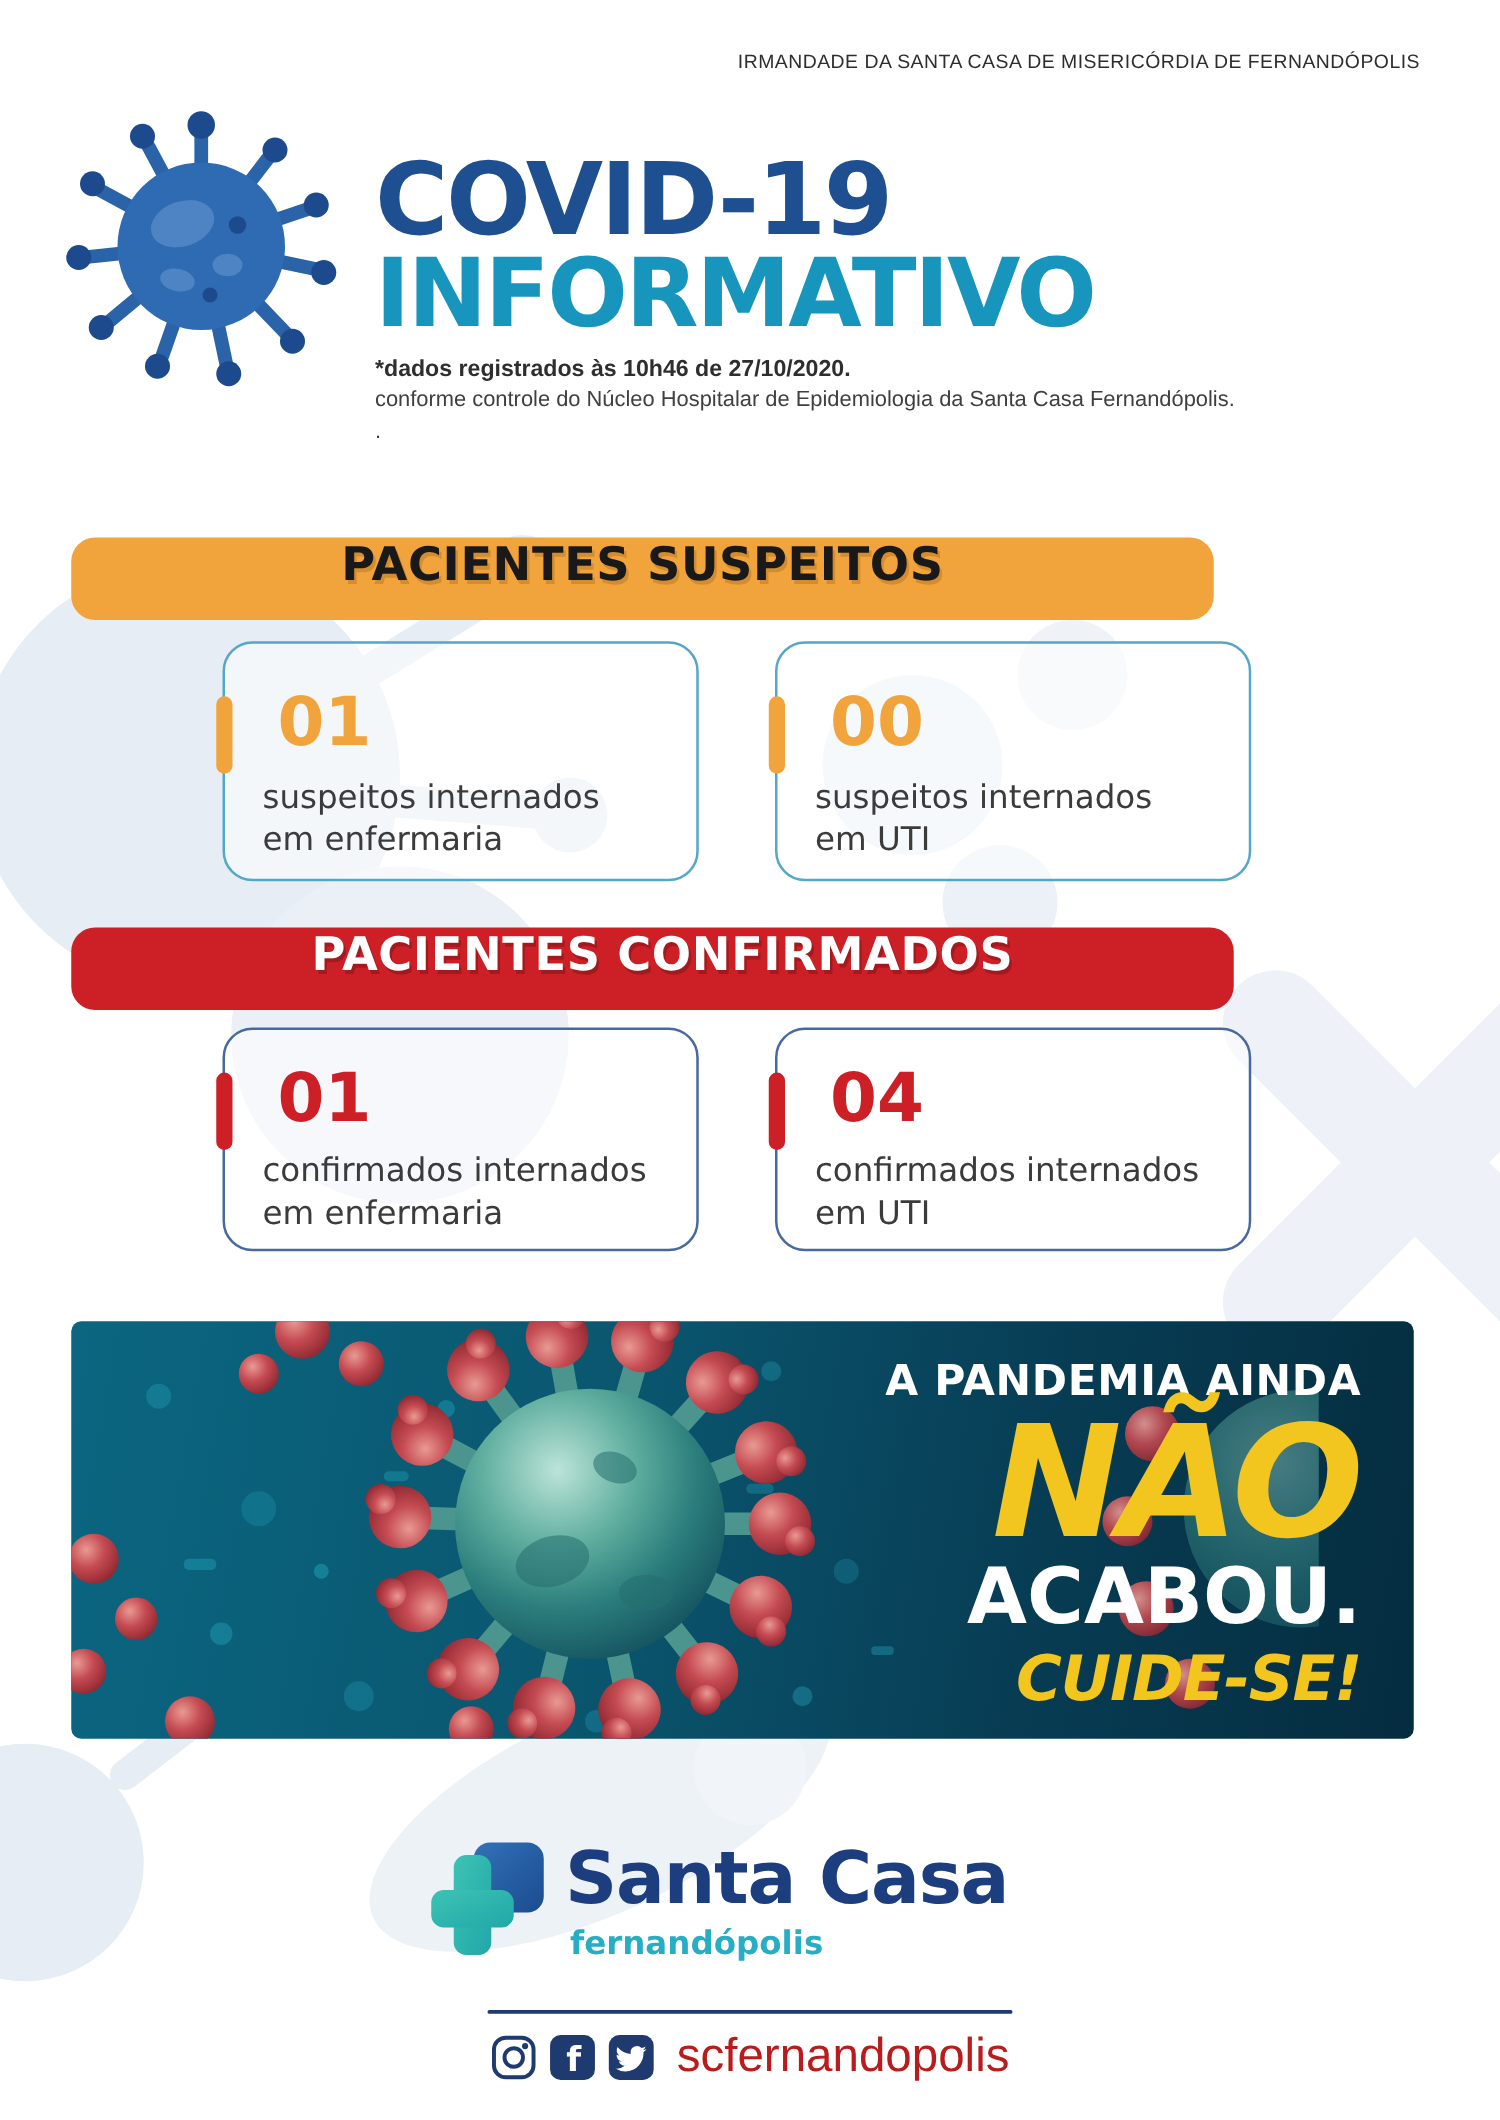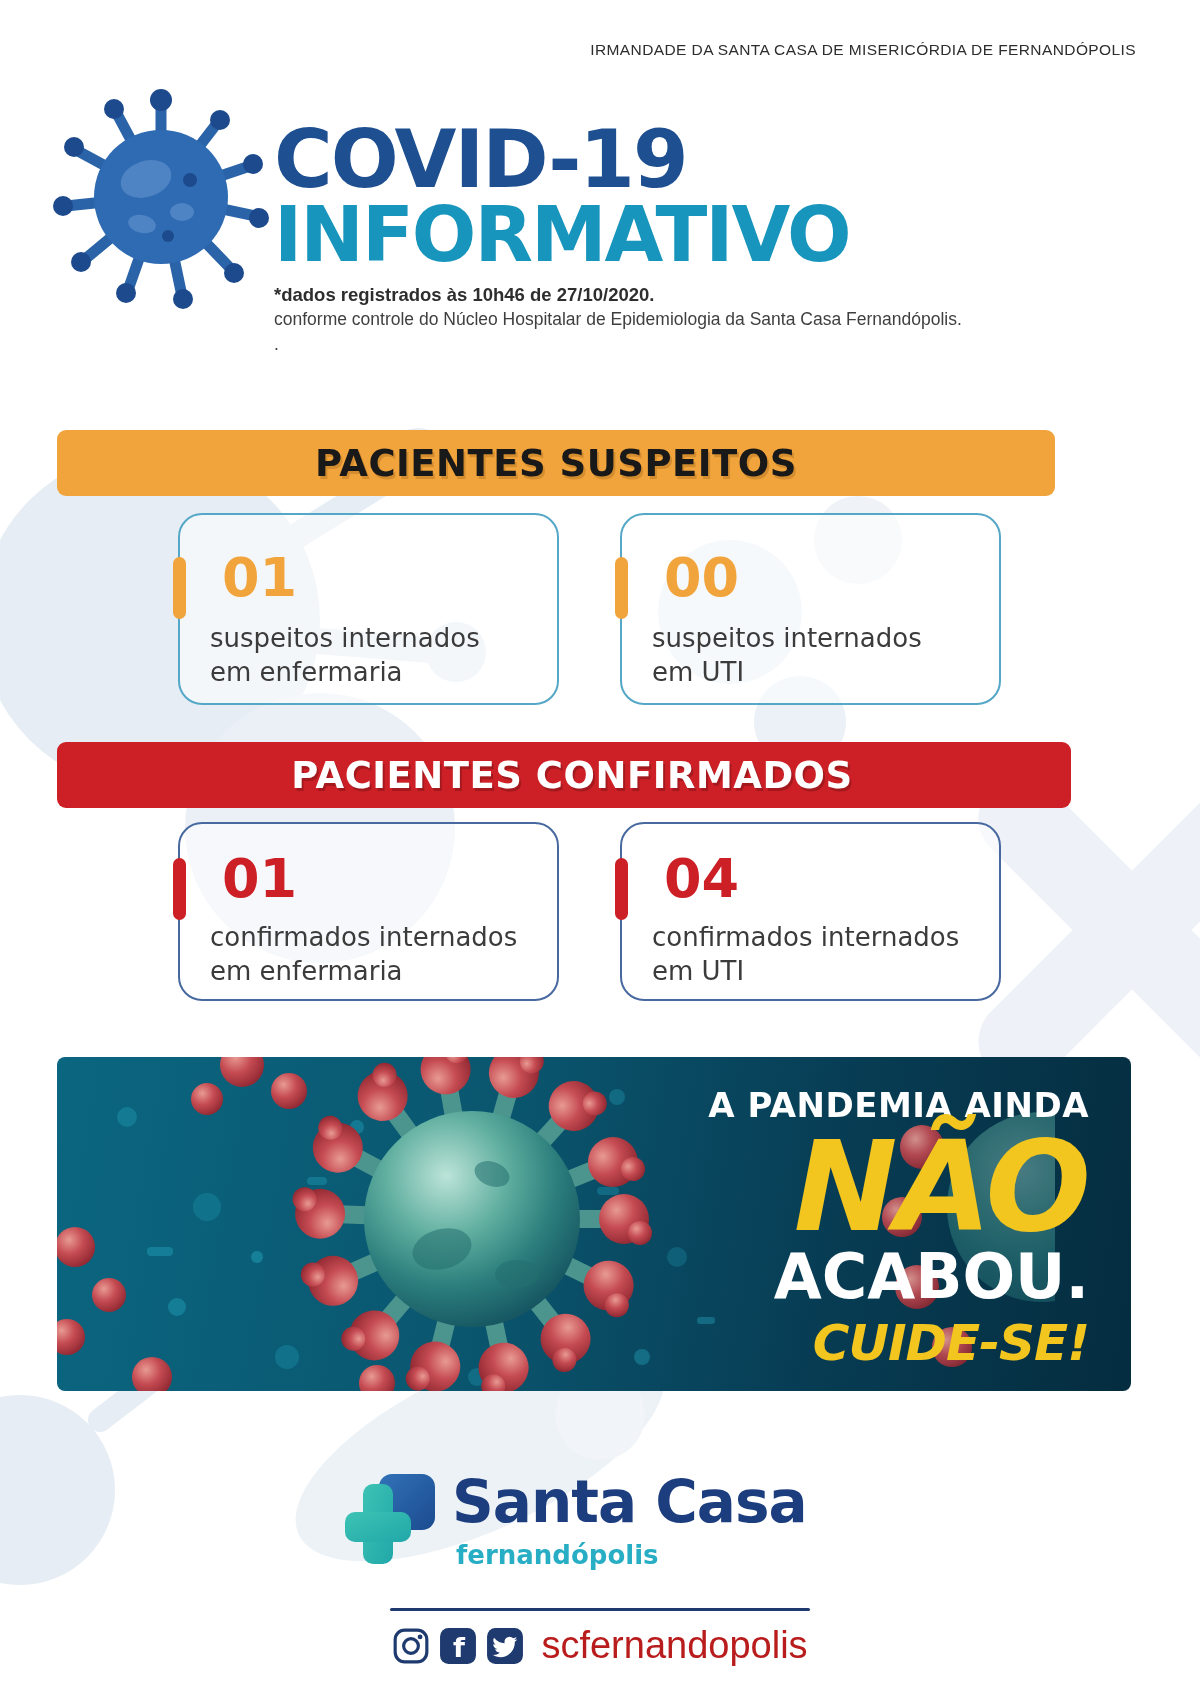--- a/index.html
+++ b/index.html
@@ -6,31 +6,31 @@
   .page{position:relative;width:1200px;height:1696px;background:#ffffff;overflow:hidden;
         font-family:"Liberation Sans",sans-serif;}
   .layer{position:absolute;inset:0;}
   .content{position:absolute;inset:0;z-index:2;}
 
   .org-header{position:absolute;top:41px;right:64px;font-size:15.5px;letter-spacing:.4px;
               color:#2d2d2d;font-family:"Liberation Sans",sans-serif;}
 
   .virus-icon{position:absolute;left:50px;top:84px;}
 
-  .title-block{position:absolute;left:274px;top:122px;}
+  .title-block{position:absolute;left:300px;top:122px;}
   .title-main{margin:0;font-family:"DejaVu Sans",sans-serif;font-weight:800;
               font-size:80px;line-height:.95;letter-spacing:-2px;color:#1D4F91;}
   .title-sub{margin:0;font-family:"DejaVu Sans",sans-serif;font-weight:800;
              font-size:76px;line-height:.98;letter-spacing:-2px;color:#1795BD;}
   .intro{margin-top:10px;color:#3f3f3f;font-size:17.5px;line-height:25px;width:720px;}
   .intro .bold-line{font-weight:bold;color:#2e2e2e;font-size:18.5px;}
   .intro div{white-space:nowrap;}
 
-  .banner{position:absolute;left:57px;width:998px;height:66px;border-radius:9px;
-          display:flex;align-items:center;justify-content:center;
+  .banner{position:absolute;left:57px;width:914px;height:66px;border-radius:19px;
+          display:flex;align-items:flex-start;justify-content:center;
           font-family:"DejaVu Sans",sans-serif;font-weight:800;font-size:37px;letter-spacing:.5px;}
   .banner-suspects{top:430px;background:#F2A43C;color:#191919;text-shadow:2px 3px 0 rgba(105,60,0,.22);}
   .banner-confirmed{top:742px;background:#CD2026;color:#ffffff;text-shadow:2px 3px 0 rgba(0,0,0,.2);padding-left:16px;}
 
   .card{position:absolute;width:377px;background:rgba(255,255,255,.55);border-radius:24px;}
   .card.row1{top:513px;height:188px;border:2px solid #54A7C6;}
   .card.row2{top:822px;height:175px;border:2px solid #47699F;}
   .card.c-left{left:178px;}
   .card.c-right{left:620px;}
   .accent-bar{position:absolute;left:-7px;width:13px;height:62px;border-radius:7px;}

